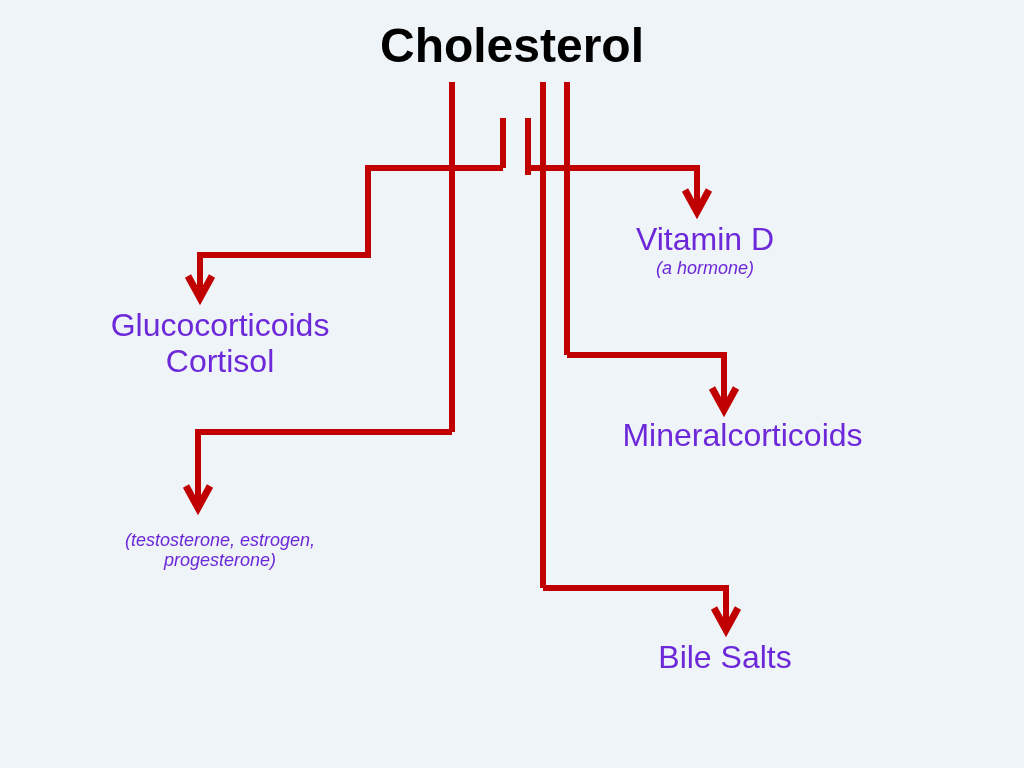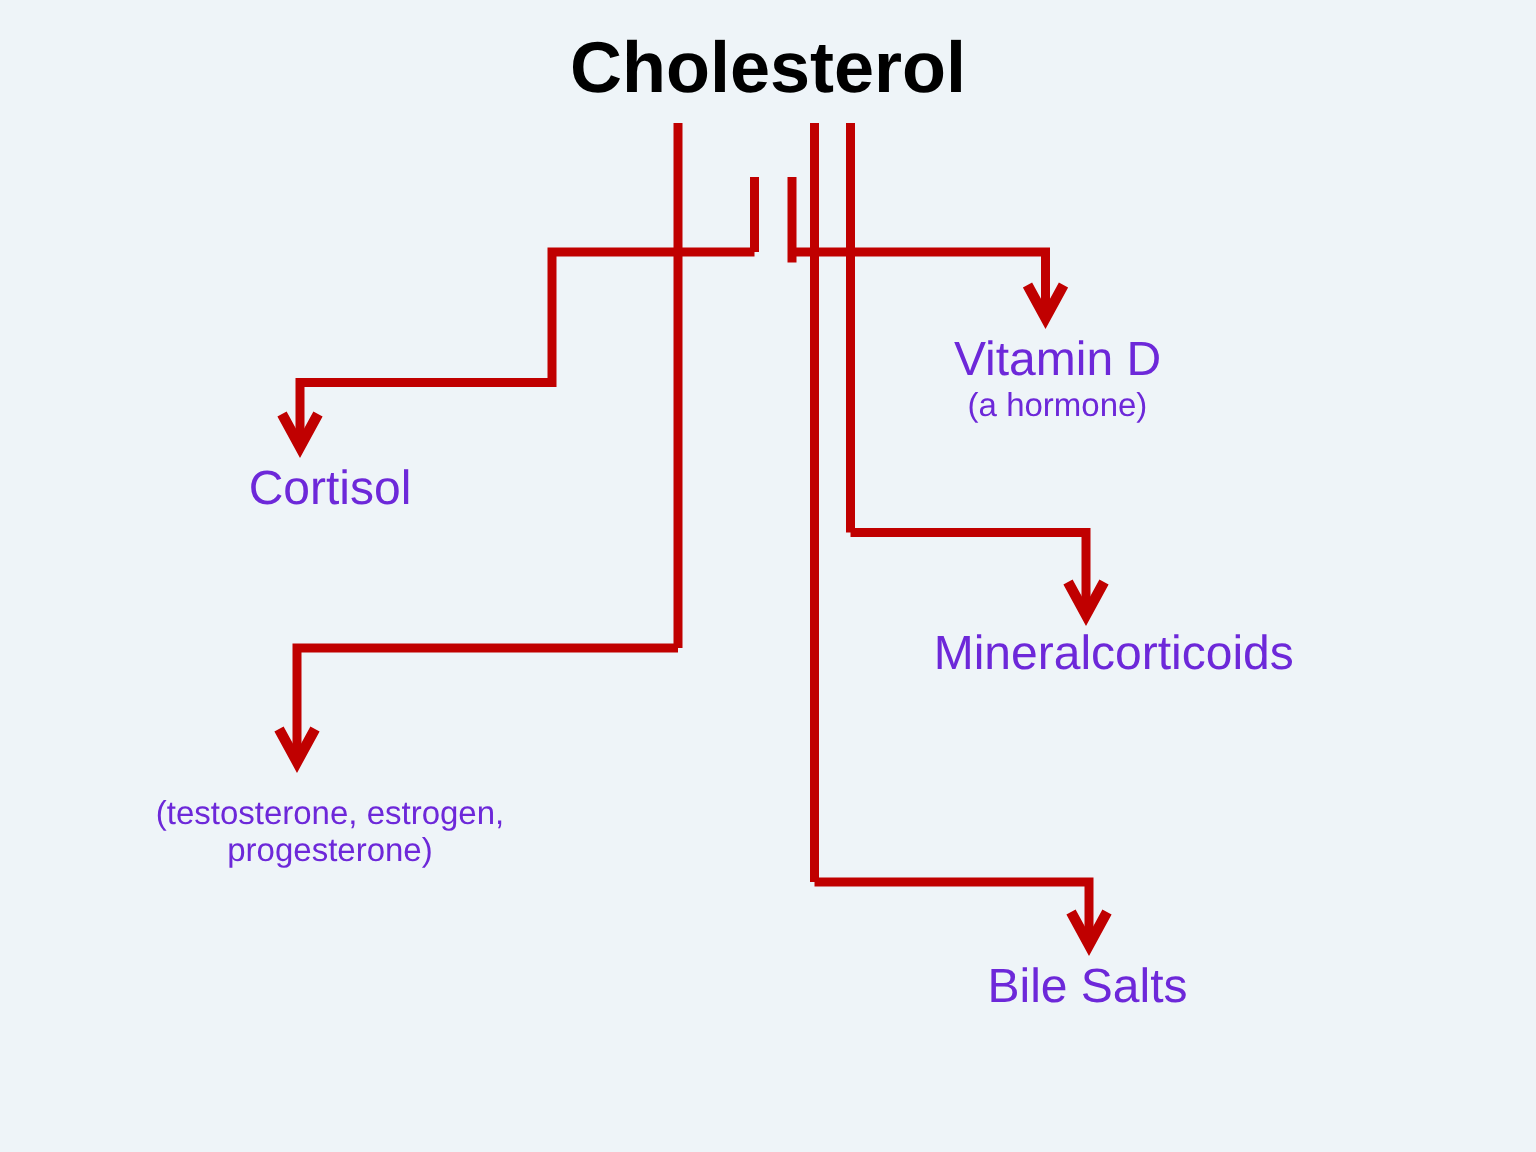--- a/index.html
+++ b/index.html
@@ -32,22 +32,23 @@
     line-height: 1.12;
   }
   .node .main {
     display: block;
     font-size: 32px;
     font-weight: 400;
     white-space: nowrap;
   }
   .node .sub {
     display: block;
-    font-size: 22px;
+    font-size: 18px;
     font-weight: 400;
+    font-style: italic;
   }
   #title {
     position: absolute;
     left: 0;
     top: 18px;
     width: 1024px;
     text-align: center;
     font-size: 48px;
     font-weight: bold;
     color: #000000;
@@ -87,20 +88,21 @@
 
       <path d="M452,432 L198,432 L198,502"></path>
       <path d="M186,486 L198,508 L210,486" stroke-width="7"></path>
 
       <path d="M543,588 L726,588 L726,624"></path>
       <path d="M714,608 L726,630 L738,608" stroke-width="7"></path>
     </g>
   </svg>
 
   <div id="node-gluco" class="node">
+    <span class="main">Glucocorticoids</span>
     <span class="main">Cortisol</span>
   </div>
 
   <div id="node-steroid" class="node">
     <span class="sub">(testosterone, estrogen,</span>
     <span class="sub">progesterone)</span>
   </div>
 
   <div id="node-vitd" class="node">
     <span class="main">Vitamin D</span>

